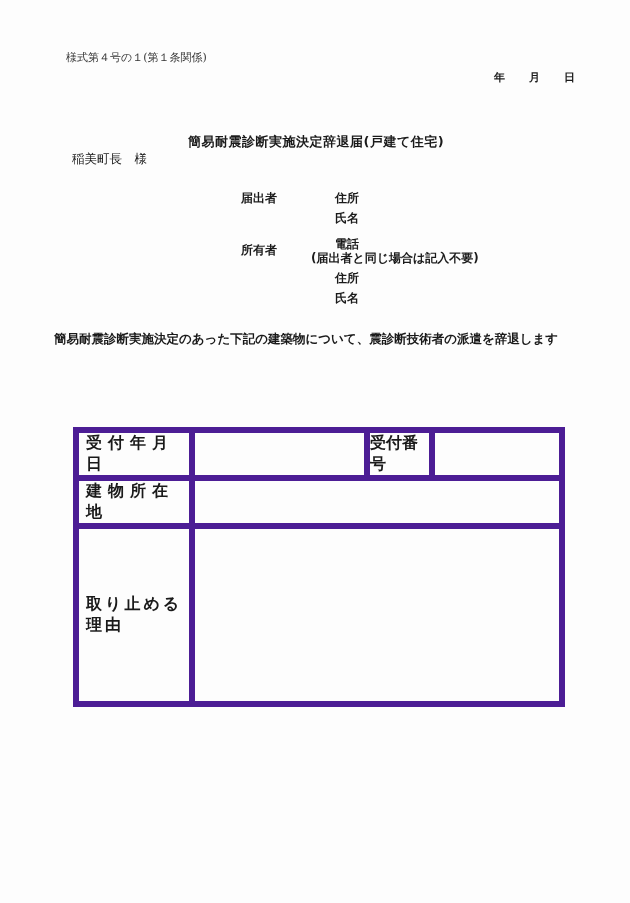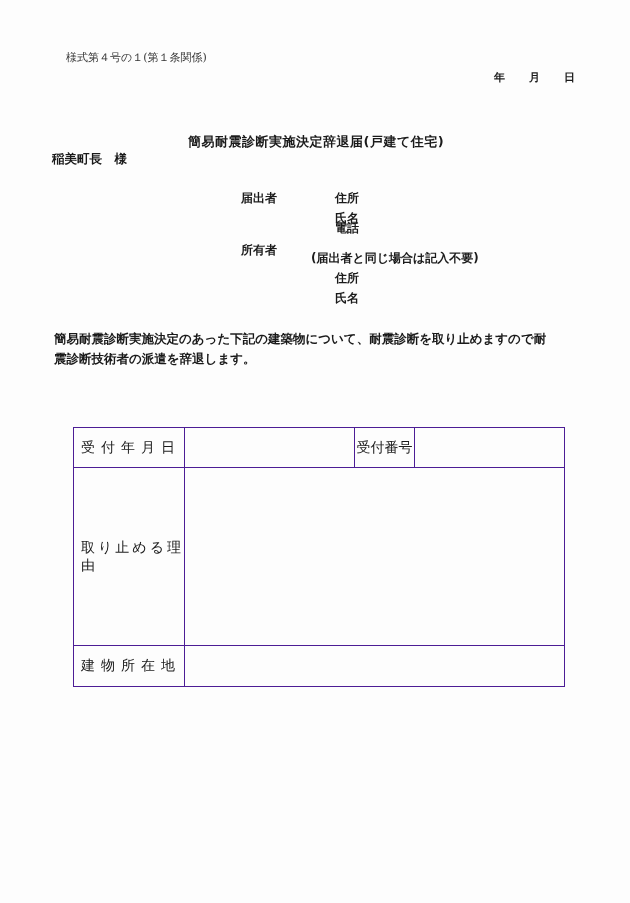--- a/index.html
+++ b/index.html
@@ -2,67 +2,66 @@
 <html><head>
 <meta charset="utf-8">
 <style>
   html, body { margin:0; padding:0; }
   body { width:630px; height:903px; background:#fdfdfd; position:relative; overflow:hidden;
          font-family: "DejaVu Sans", sans-serif; color:#1a1a1a; }
   .abs { position:absolute; white-space:nowrap; }
   .form-no { left:66px; top:50px; font-size:11px; font-family:"DejaVu Serif", serif; color:#333; }
   .date-line { top:70px; font-size:11px; font-weight:bold; }
   .title { left:188px; top:110px; font-size:13px; font-weight:bold; letter-spacing:0.5px;margin-top:23px; }
-  .addressee { left:52px; top:151px; font-size:12.5px; font-weight:bold; }
+  .addressee { left:72px; top:151px; font-size:12.5px; font-weight:normal; }
   .lbl { font-size:12px; font-weight:bold;text-align:center; }
   .body-text { left:54px; top:329px; width:530px; font-size:12.5px; font-weight:bold; line-height:20px; white-space:normal; }
   .body-text .line { display:block; white-space:nowrap; }
   table.reg { position:absolute; left:73px; top:427px; width:492px; border-collapse:collapse; }
-  table.reg td { border:1px solid #4c1d95; padding:0; font-size:14px; font-weight:normal; }
+  table.reg td { border:6px solid #4c1d95; padding:0; font-size:16px; font-weight:bold; }
   table.reg td.hd { padding-left:7px; letter-spacing:6px; }
-  table.reg td.hd2 { text-align:center; letter-spacing:0; }
+  table.reg td.hd2 { text-align:left; letter-spacing:0; }
 </style>
 </head>
 <body>
 
 <div class="abs form-no">様式第４号の１(第１条関係)</div>
 
 <div class="abs date-line" style="left:494px;">年</div>
 <div class="abs date-line" style="left:529px;">月</div>
 <div class="abs date-line" style="left:564px;">日</div>
 
 <div class="abs title">簡易耐震診断実施決定辞退届(戸建て住宅)</div>
 
 <div class="abs addressee">稲美町長　様</div>
 
 <div class="abs lbl" style="left:241px; top:190px;">届出者</div>
 <div class="abs lbl" style="left:335px; top:190px;">住所</div>
 <div class="abs lbl" style="left:335px; top:210px;">氏名</div>
-<div class="abs lbl" style="left:335px; top:220px;">電話</div>
+<div class="abs lbl" style="left:335px; top:236px;">電話</div>
 
 <div class="abs lbl" style="left:241px; top:242px;">所有者</div>
 <div class="abs lbl" style="left:311px; top:250px;">(届出者と同じ場合は記入不要)</div>
 <div class="abs lbl" style="left:335px; top:270px;">住所</div>
 <div class="abs lbl" style="left:335px; top:290px;">氏名</div>
 
 <div class="abs body-text">
-  <span class="line">簡易耐震診断実施決定のあった下記の建築物について、耐震診断を取り止めますので耐</span>
-  <span class="line">震診断技術者の派遣を辞退します。</span>
+  <span class="line">簡易耐震診断実施決定のあった下記の建築物について、震診断技術者の派遣を辞退します</span>
 </div>
 
 <table class="reg">
   <tbody>
       <tr style="height:40px;">
     <td class="hd" style="width:103px;">受付年月日</td>
     <td style="width:169px;"></td>
     <td class="hd2" style="width:59px;">受付番号</td>
     <td></td>
   </tr>
+  <tr style="height:41px;">
+    <td class="hd">建物所在地</td>
+    <td colspan="3"></td>
+  </tr>
   <tr style="height:178px;">
     <td class="hd" style="letter-spacing:3px;">取り止める理由</td>
-    <td colspan="3"></td>
-  </tr>
-  <tr style="height:41px;">
-    <td class="hd">建物所在地</td>
     <td colspan="3"></td>
   </tr>
 </tbody>
   </table>
 
 </body></html>

